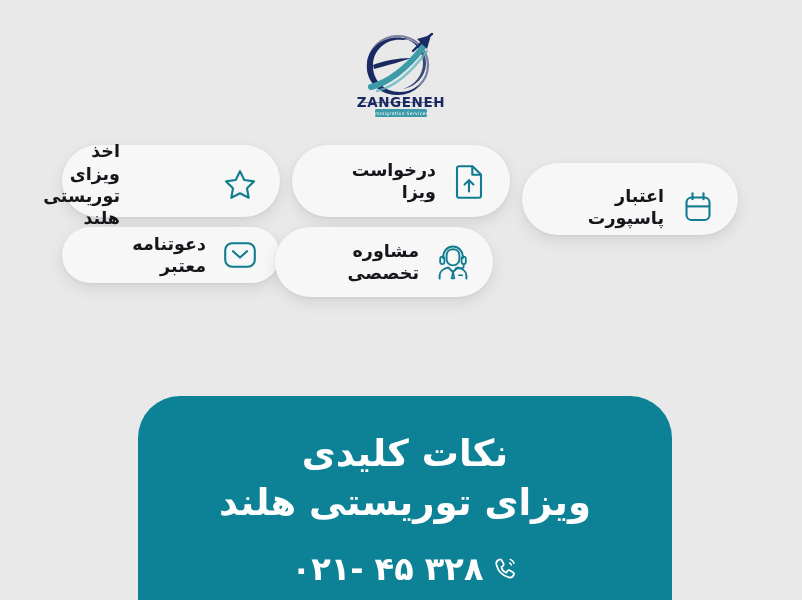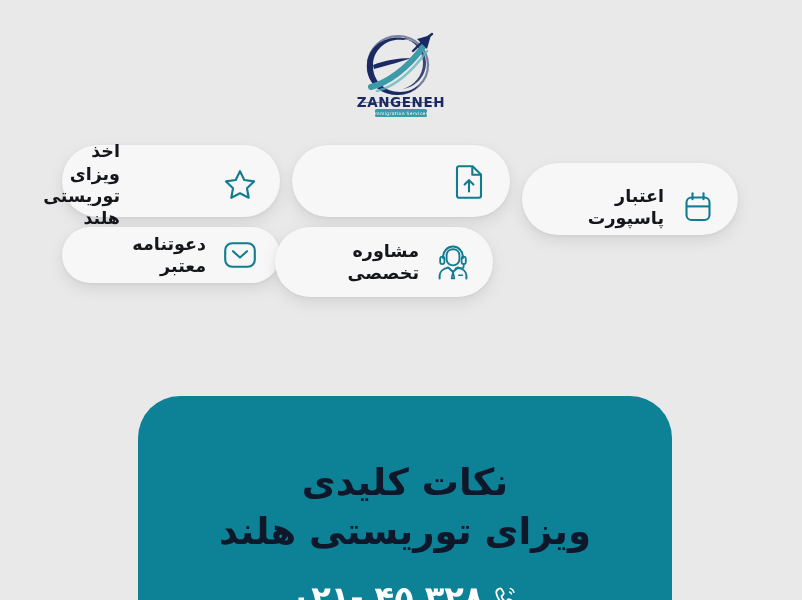--- a/index.html
+++ b/index.html
@@ -90,27 +90,26 @@
     width: 534px;
     height: 230px;
     background: #0d8195;
     border-radius: 42px 42px 0 0;
     box-sizing: border-box;
     padding-top: 34px;
     text-align: center;
     direction: rtl;
   }
   .banner-title {
-    color: #0f172a;
+    color: #ffffff;
     font-size: 37px;
     font-weight: bold;
     line-height: 1.32;
     white-space: pre-line;
     letter-spacing: 0;
-    margin-top: 29px;
   }
   .banner-phone {
     margin-top: 22px;
     display: flex;
     align-items: center;
     justify-content: center;
     gap: 10px;
     direction: rtl;
   }
   .banner-phone .phone-num {
@@ -169,20 +168,21 @@
   <div class="pill" id="pill-request">
     <span class="pill-icon">
       <svg width="30" height="36" viewBox="0 0 30 36" fill="none" aria-hidden="true">
         <path d="M4 3.2 h13.5 L26 11.5 V32.8 a2 2 0 0 1 -2 2 H4 a2 2 0 0 1 -2 -2 V5.2 a2 2 0 0 1 2 -2 Z" stroke="#117c8f" stroke-width="2.1" stroke-linejoin="round"></path>
         <path d="M17.3 3.4 V11.8 H25.8" stroke="#117c8f" stroke-width="2.1" stroke-linejoin="round"></path>
         <path d="M14 28.5 V17.5" stroke="#117c8f" stroke-width="2.1" stroke-linecap="round"></path>
         <path d="M9.6 21.6 L14 17.2 L18.4 21.6" stroke="#117c8f" stroke-width="2.1" stroke-linecap="round" stroke-linejoin="round"></path>
       </svg>
     </span>
     <span class="gap"></span>
+    <span class="pill-label">درخواست ویزا</span>
   </div>
 
   <div class="pill" id="pill-passport">
     <span class="pill-icon">
       <svg width="32" height="34" viewBox="0 0 32 34" fill="none" aria-hidden="true">
         <rect x="4.5" y="7.5" width="23" height="22.5" rx="5" stroke="#117c8f" stroke-width="2.1"></rect>
         <path d="M4.8 16.4 H27.2" stroke="#117c8f" stroke-width="2.1"></path>
         <path d="M10.5 3.2 V9.2" stroke="#117c8f" stroke-width="2.1" stroke-linecap="round"></path>
         <path d="M21.5 3.2 V9.2" stroke="#117c8f" stroke-width="2.1" stroke-linecap="round"></path>
       </svg>

